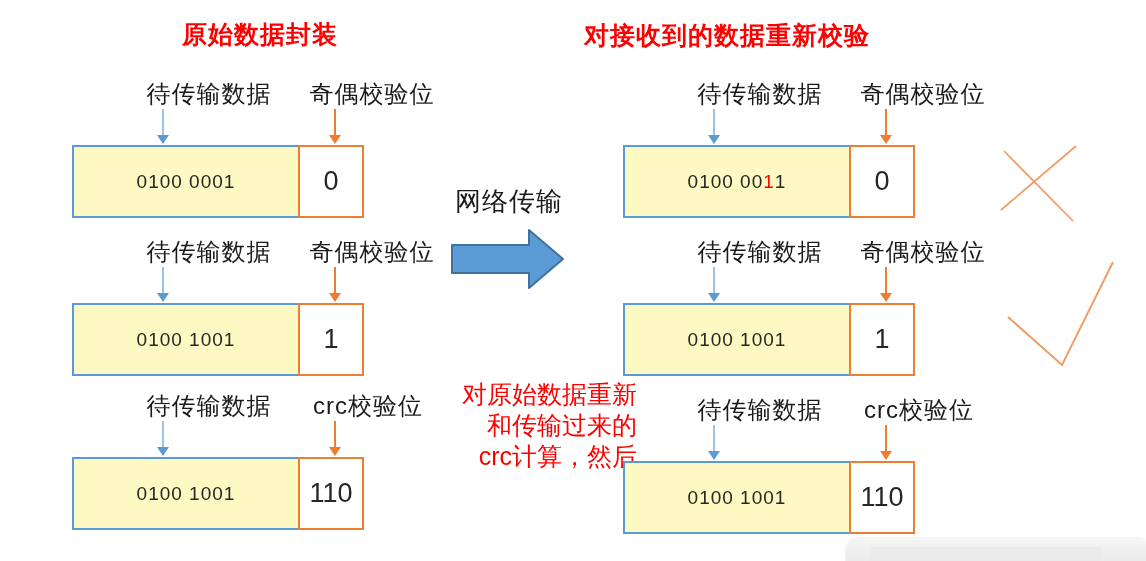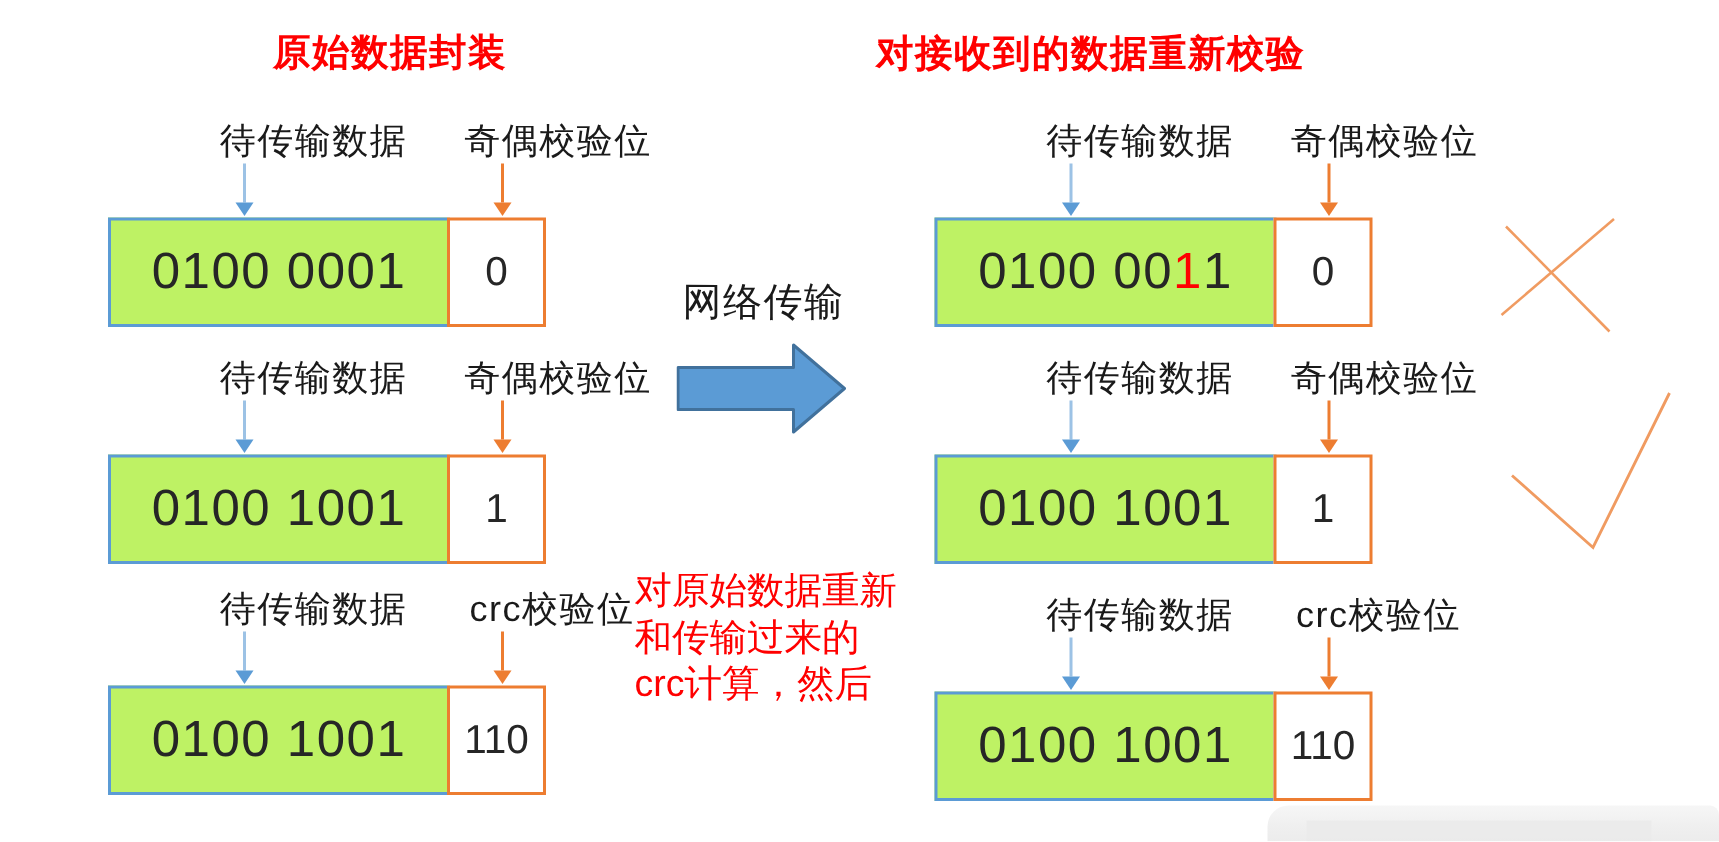--- a/index.html
+++ b/index.html
@@ -21,37 +21,37 @@
     content:"";position:absolute;left:-5px;top:26px;width:0;height:0;
     border-left:6px solid transparent;border-right:6px solid transparent;
   }
   .tarrow.blue{background:#9cc2e5;}
   .tarrow.blue::after{border-top:9px solid #5b9bd5;}
   .tarrow.orange{background:#ed7d31;}
   .tarrow.orange::after{border-top:9px solid #ed7d31;}
   .boxes{position:absolute;top:67px;left:0;display:flex;}
   .databox{
     box-sizing:border-box;width:228px;height:73px;border:2px solid #5b9bd5;
-    display:flex;align-items:center;justify-content:center;background:#bef264;
-    font-size:34px;color:#262626;letter-spacing:1px;white-space:pre;
+    display:flex;align-items:center;justify-content:center;background:#fef9c3;
+    font-size:19px;color:#262626;letter-spacing:1px;white-space:pre;
   }
   .checkbox{
     box-sizing:border-box;width:66px;height:73px;border:2px solid #ed7d31;margin-left:-2px;
     display:flex;align-items:center;justify-content:center;background:#fff;
     font-size:27px;color:#262626;position:relative;z-index:2;
   }
   .red-digit{color:#ff0000;}
   .transfer-label{
     position:absolute;left:509px;top:184px;transform:translateX(-50%);
     font-size:26px;color:#1a1a1a;letter-spacing:1px;white-space:nowrap;
   }
   .block-arrow{position:absolute;left:451px;top:228px;}
   .note{
     position:absolute;left:423px;top:379px;width:214px;
-    color:#ff0000;font-size:25px;line-height:31px;white-space:nowrap;
+    color:#ff0000;font-size:25px;line-height:31px;white-space:nowrap;text-align:right;
   }
   .mark{position:absolute;}
   .watermark{
     position:absolute;left:845px;top:537px;width:301px;height:24px;
     background:linear-gradient(180deg,#f6f6f6 0%,#efefef 60%,#ececec 100%);
     border-radius:14px 6px 0 0;
   }
   .watermark .inner{
     position:absolute;left:26px;top:10px;width:230px;height:14px;background:#eaeaea;opacity:.8;
   }

